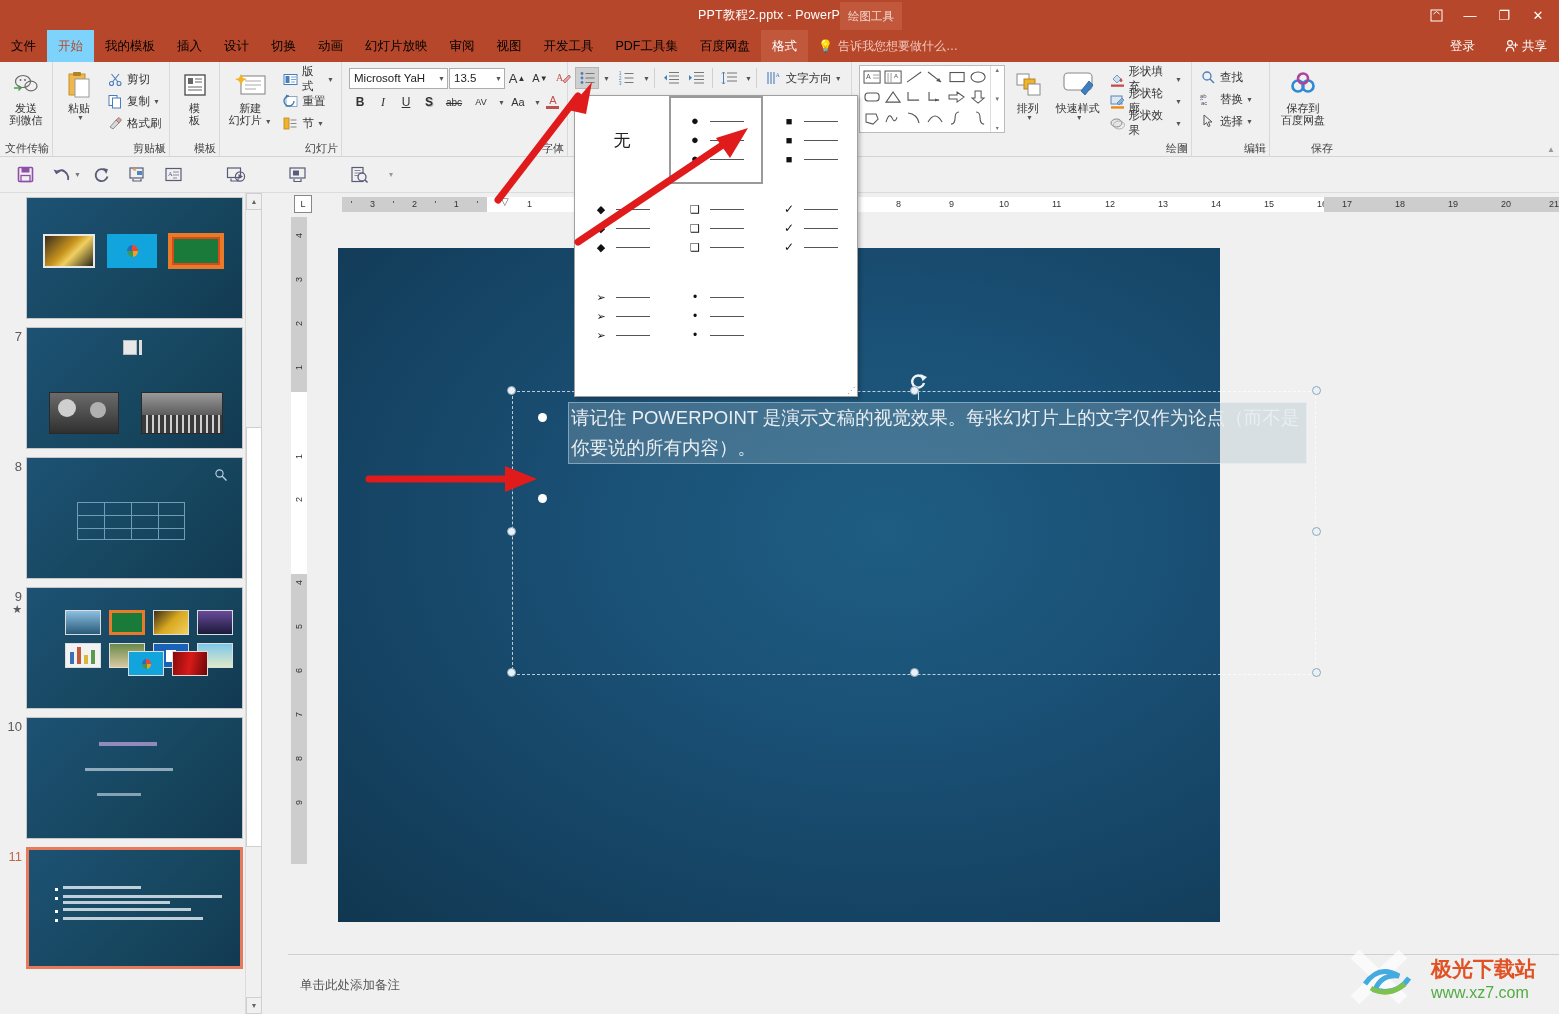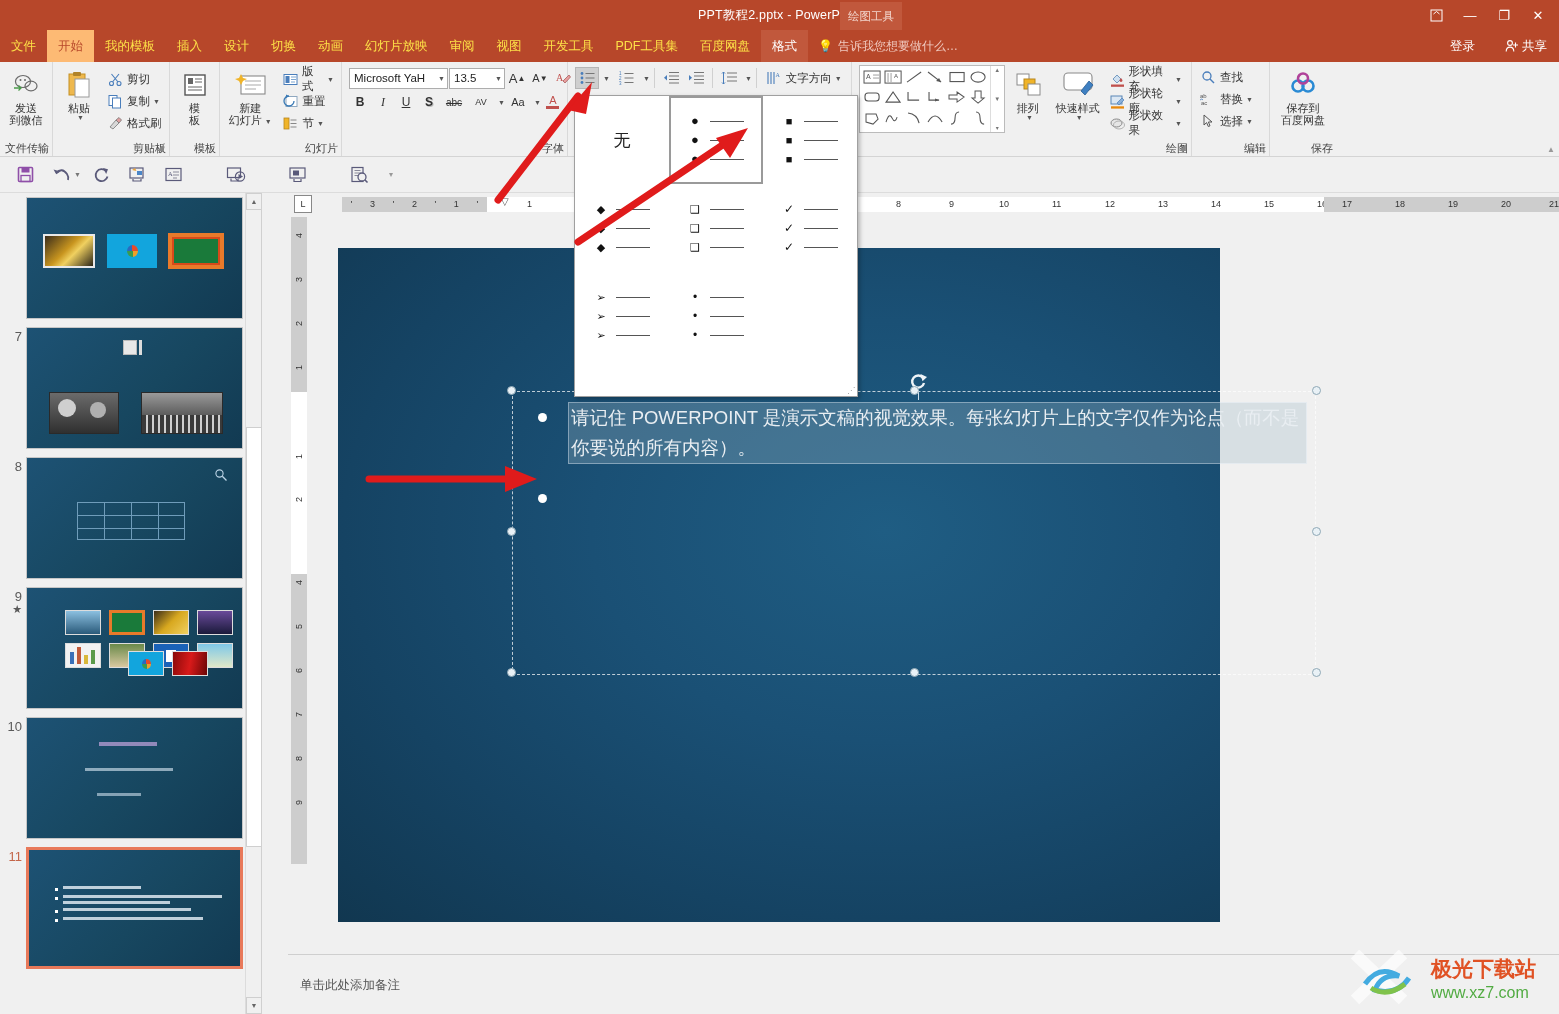--- a/index.html
+++ b/index.html
@@ -22,22 +22,22 @@
   .win-btn { width:34px; height:30px; display:flex; align-items:center; justify-content:center;
              color:#fff; font-size:13px; cursor:default;}
   .ctx-tab-group {
     position:absolute; left:840px; top:2px; width:62px; height:28px;
     background:#c1583c; color:#f3d6cd; font-size:11.5px;
     display:flex; align-items:center; justify-content:center;
   }
 
   
   .tabbar { height:32px; background:#b7472a; display:flex; align-items:stretch; position:relative;}
-  .tab { padding:0 11px; display:flex; align-items:center; color:#fde047; font-size:12.5px; cursor:default; }
-  .tab.active { background:#fdba74; color:#b7472a; }
+  .tab { padding:0 11px; display:flex; align-items:center; color:#000000; font-size:12.5px; cursor:default; }
+  .tab.active { background:#7dd3fc; color:#b7472a; }
   .tab.ctx-active { background:#c1583c; color:#ffffff; }
   .tellme { display:flex; align-items:center; color:#f0c9bf; font-size:12px; margin-left:10px; }
   .tellme .bulb { margin-right:5px; font-size:12px; }
   .tabbar-right { position:absolute; right:4px; top:0; height:32px; display:flex; align-items:center; gap:14px;}
   .tb-link { color:#fff; font-size:12.5px; padding:0 8px; display:flex; align-items:center; height:26px; cursor:default;}
 
   
   .ribbon { height:95px; background:#f0f0f0; display:flex; border-bottom:1px solid #d4d4d4; position:relative;}
   .rgroup { display:flex; flex-direction:column; position:relative; border-right:1px solid #d9d9d9; padding:0 3px;}
   .rgroup-body { flex:1; display:flex; align-items:flex-start; padding-top:3px;}

